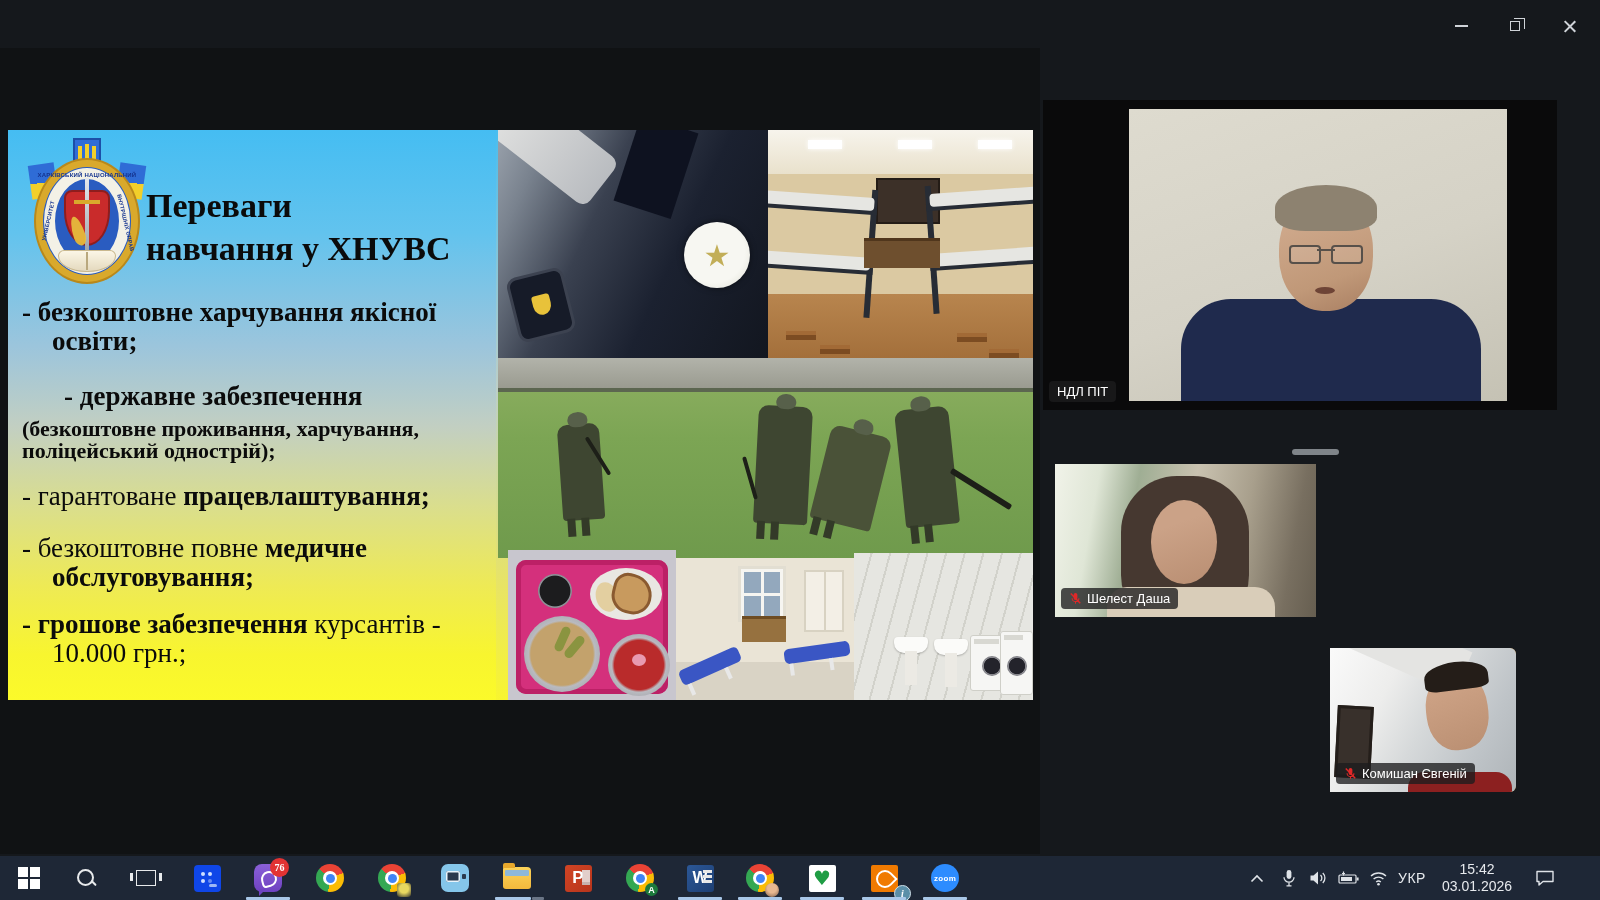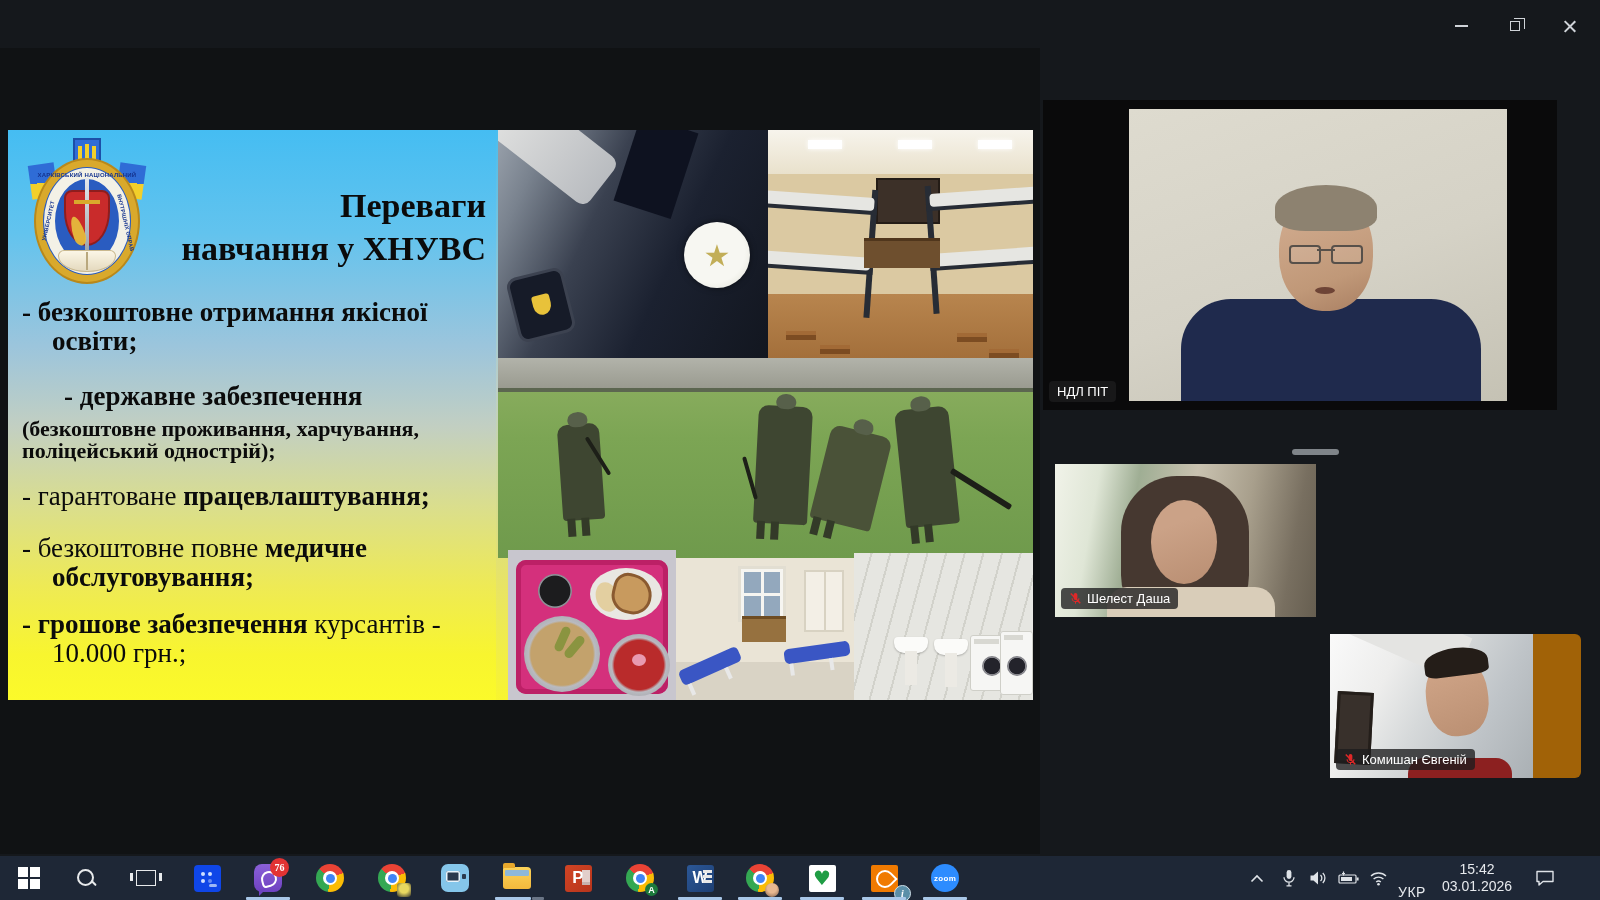--- a/index.html
+++ b/index.html
@@ -19,21 +19,21 @@
   .glyph-x::before{transform:rotate(45deg);} .glyph-x::after{transform:rotate(-45deg);}
 
   
   .share-area{position:absolute;left:0;top:48px;width:1040px;height:806px;background:#101214;}
   .slide{position:absolute;left:8px;top:82px;width:1025px;height:570px;overflow:hidden;background:#49c0f2;}
   .slide-left{position:absolute;left:0;top:0;width:488px;height:570px;
     background:linear-gradient(180deg,#45bdf2 0%,#62c3ee 18%,#9cc5dc 38%,#c2cfc2 52%,#dade8d 66%,#eeea55 80%,#f8f52f 92%,#fbfa2a 100%);}
   .slide-right{position:absolute;left:488px;top:0;width:537px;height:570px;
     background:linear-gradient(180deg,#49bdee 0%,#bccfc8 45%,#e8e465 80%,#f8f52f 100%);}
 
-  .slide-title{position:absolute;left:138px;top:55px;width:340px;text-align:right;
+  .slide-title{position:absolute;left:138px;top:55px;width:340px;text-align:left;
     font-family:"Liberation Serif","DejaVu Serif",serif;font-weight:bold;font-size:34px;line-height:1.25;color:#0b0b0b;}
   .bullets{position:absolute;left:14px;top:0;width:462px;color:#0b0b0b;
     font-family:"Liberation Serif","DejaVu Serif",serif;font-size:27px;line-height:1.08;}
   .bullet{position:absolute;padding-left:30px;text-indent:-30px;width:455px;}
   .bd{font-weight:bold;}
   .b1{top:168px;font-weight:bold;}
   .b2{top:252px;font-weight:bold;margin-left:42px;}
   .b2b{position:absolute;top:288px;width:470px;font-weight:bold;line-height:1.0;font-size:22px;}
   .b3{top:352px;}
   .b4{top:404px;}
@@ -150,21 +150,21 @@
     background:linear-gradient(160deg,#cda68a 30%,#bb9074 100%);}
   .da-body{position:absolute;left:54px;bottom:-4px;width:150px;height:34px;border-radius:22px 22px 0 0;background:#eef0ee;}
   .t-hrynko{left:1056px;top:634px;width:245px;height:144px;background:#0b0b0c;border:3px solid #23d160;}
   .hr-strip{position:absolute;left:82px;top:0;width:86px;height:100%;overflow:hidden;
     background:linear-gradient(180deg,#dcdcde 0%,#cbcbcf 45%,#a2a2a8 100%);}
   .hr-led{position:absolute;left:-8px;top:28px;width:104px;height:7px;background:#fff;box-shadow:0 0 8px #fff;transform:rotate(9deg);border-radius:4px;}
   .hr-furn{position:absolute;right:0;top:58px;width:20px;height:86px;background:#4a322a;transform:rotate(8deg);}
   .hr-hair{position:absolute;left:18px;top:52px;width:52px;height:86px;border-radius:50% 50% 30% 30%;background:#55402f;}
   .hr-face{position:absolute;left:26px;top:62px;width:38px;height:50px;border-radius:50%;background:#c49a7c;transform:rotate(-6deg);}
   .hr-jacket{position:absolute;left:52px;top:96px;width:40px;height:48px;border-radius:45%;background:#ece7dc;}
-  .t-komyshan{left:1330px;top:634px;width:251px;height:144px;background:#a16207;border-radius:0 6px 6px 0;}
+  .t-komyshan{left:1330px;top:648px;width:186px;height:144px;background:#a16207;border-radius:0 6px 6px 0;}
   .ko-video{position:absolute;left:0;top:0;width:203px;height:144px;overflow:hidden;
     background:linear-gradient(118deg,#fafafa 0%,#ededec 28%,#d6d9da 48%,#bfc4c8 72%,#aab0b4 100%);}
   .ko-beam{position:absolute;left:-20px;top:-30px;width:160px;height:46px;background:#e4e4e2;transform:rotate(24deg);}
   .ko-frame{position:absolute;left:6px;bottom:14px;width:36px;height:72px;background:#38302b;border:3px solid #241e1a;transform:rotate(3deg);}
   .ko-head{position:absolute;left:96px;top:22px;width:62px;height:80px;border-radius:48% 48% 44% 44%;
     background:linear-gradient(165deg,#cca184 25%,#ba8f72 100%);transform:rotate(-7deg);}
   .ko-hair{position:absolute;left:94px;top:14px;width:64px;height:28px;border-radius:50% 50% 20% 20%;background:#241d18;transform:rotate(-7deg);}
   .ko-shirt{position:absolute;left:78px;bottom:-6px;width:104px;height:26px;border-radius:16px 16px 0 0;background:#8c2020;}
 
   
@@ -253,21 +253,21 @@
           <span class="em-wheat"></span>
           <span class="em-book"></span>
         </div>
 
         <div class="slide-title">
           <div>Переваги</div>
           <div>навчання у ХНУВС</div>
         </div>
 
         <div class="bullets">
-          <div class="bullet b1">-  безкоштовне отримання якісної освіти;</div>
+          <div class="bullet b1">-  безкоштовне харчування якісної освіти;</div>
           <div class="bullet b2">- державне забезпечення</div>
           <div class="b2b">(безкоштовне проживання, харчування, поліцейський однострій);</div>
           <div class="bullet b3"><span>- гарантоване </span><span class="bd">працевлаштування;</span></div>
           <div class="bullet b4"><span>- безкоштовне повне </span><span class="bd">медичне обслуговування;</span></div>
           <div class="bullet b5"><span class="bd">-  грошове забезпечення</span><span> курсантів - 10.000 грн.;</span></div>
         </div>
       </div>
 
       <div class="slide-right">
 
@@ -509,21 +509,21 @@
           <rect x="3" y="7" width="11" height="4" fill="#dfe3e8"></rect>
           <path d="M4 3.5h3M5.5 1.5v4" stroke="#dfe3e8" stroke-width="1.2"></path>
         </svg>
     </button>
     <button class="tray-item" style="left:1364px;width:28px;">
       <svg width="19" height="16" viewBox="0 0 19 16">
           <path d="M2 6a11 11 0 0 1 15 0M4.6 9a7.4 7.4 0 0 1 9.8 0M7.2 12a3.6 3.6 0 0 1 4.6 0" stroke="#dfe3e8" stroke-width="1.4" fill="none"></path>
           <circle cx="9.5" cy="14.2" r="1.3" fill="#dfe3e8"></circle>
         </svg>
     </button>
-    <button class="tray-item tray-lang" style="left:1392px;width:40px;align-items:flex-end;">
+    <button class="tray-item tray-lang" style="left:1392px;width:40px;">
       <span>УКР</span>
     </button>
     <button class="tray-item tray-clock" style="left:1434px;width:86px;">
       <span>15:42</span>
       <span>03.01.2026</span>
     </button>
     <button class="tray-item" style="left:1528px;width:34px;">
       <svg width="20" height="18" viewBox="0 0 20 18">
           <path d="M2 2.5h16v10H8l-4 3.5v-3.5H2z" stroke="#dfe3e8" stroke-width="1.4" fill="none" stroke-linejoin="round"></path>
         </svg>

